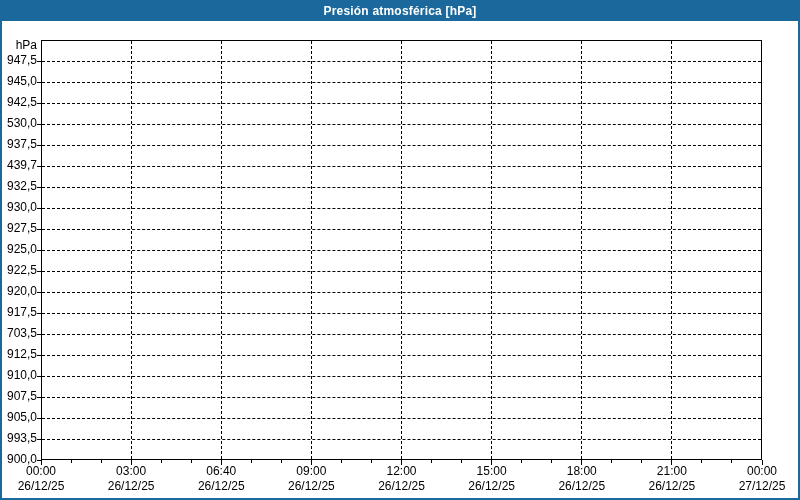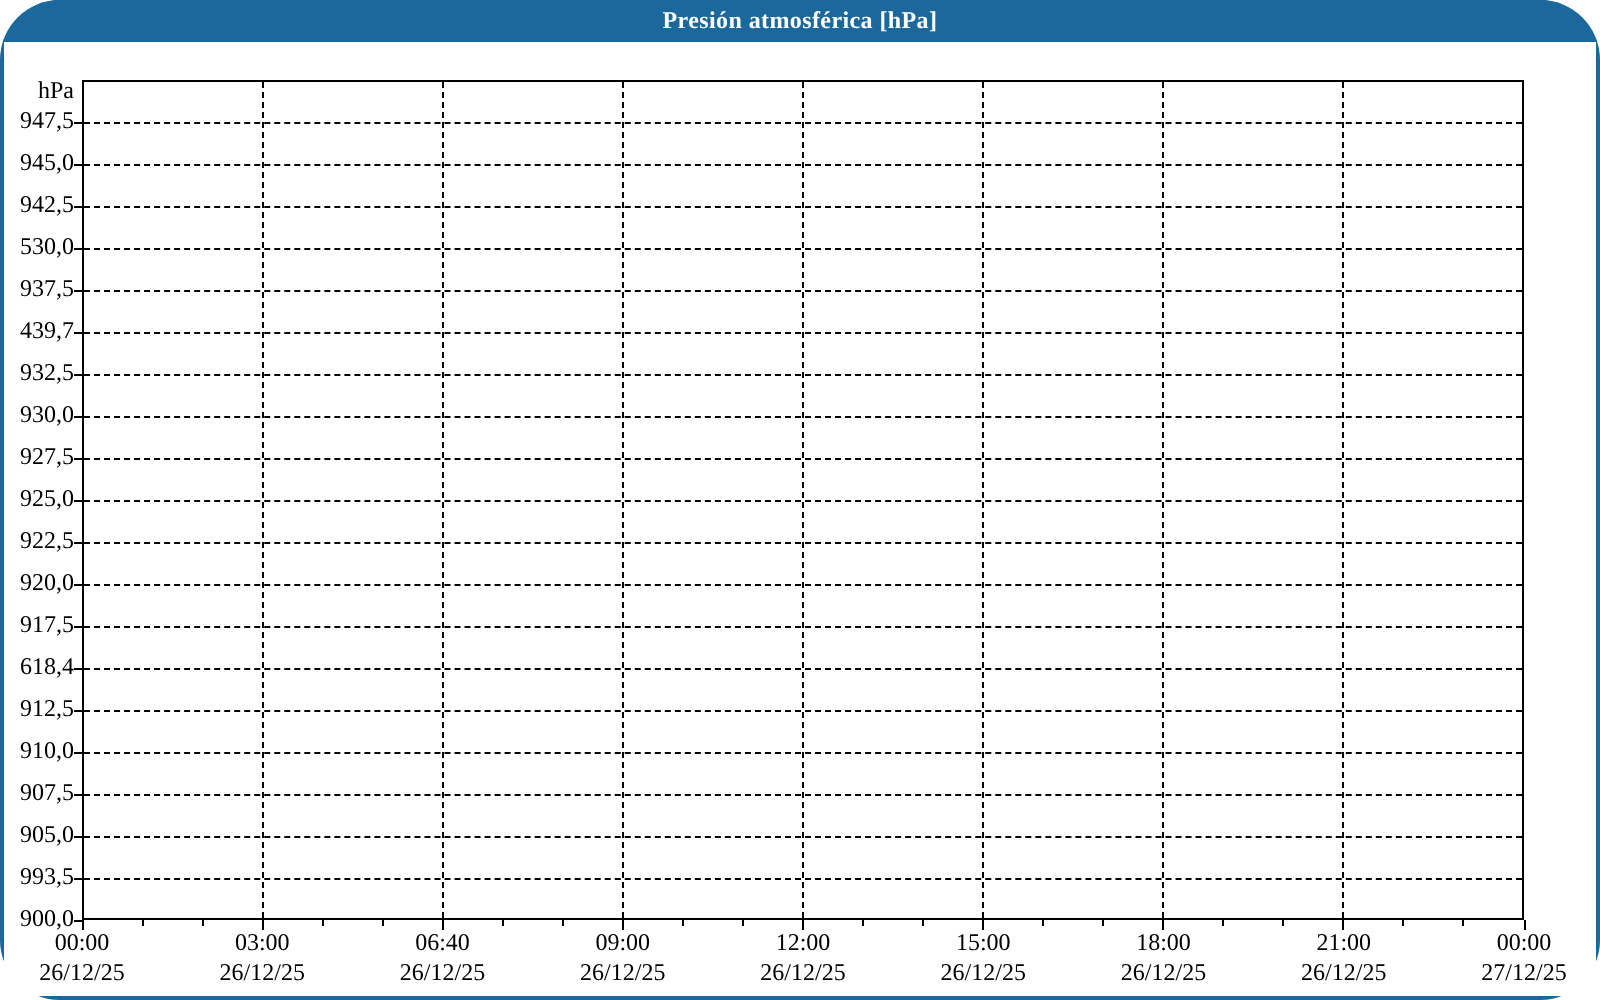--- a/index.html
+++ b/index.html
@@ -9,23 +9,22 @@
     --axis-text: #000000;
     --gridline: #000000;
     --background: #ffffff;
   }
   html, body { margin: 0; padding: 0; background: #fff; }
   #chart-window {
     position: relative;
     width: 800px;
     height: 500px;
     background: var(--background);
-    font-family: Liberation Serif, serif;
+    font-family: Liberation Sans, sans-serif;
     overflow: hidden;
-    border-radius: 30px;
   }
   #outer-border {
     position: absolute; inset: 0;
     border: 2px solid var(--outer-border);
     pointer-events: none;
     z-index: 10;
   }
   #title-bar {
     position: absolute; left: 0; top: 0; right: 0; height: 21px;
     background: var(--titlebar-bg);
@@ -117,21 +116,21 @@
       <div class="ytickmark" style="left: 37px; top: 270.5px;"></div>
       <div class="ylab" style="top: 263px;">922,5</div>
       <div class="hgrid" style="left: 42px; top: 291.5px; width: 719px;"></div>
       <div class="ytickmark" style="left: 37px; top: 291.5px;"></div>
       <div class="ylab" style="top: 284px;">920,0</div>
       <div class="hgrid" style="left: 42px; top: 312.5px; width: 719px;"></div>
       <div class="ytickmark" style="left: 37px; top: 312.5px;"></div>
       <div class="ylab" style="top: 305px;">917,5</div>
       <div class="hgrid" style="left: 42px; top: 333.5px; width: 719px;"></div>
       <div class="ytickmark" style="left: 37px; top: 333.5px;"></div>
-      <div class="ylab" style="top: 326px;">618,4</div>
+      <div class="ylab" style="top: 326px;">703,5</div>
       <div class="hgrid" style="left: 42px; top: 354.5px; width: 719px;"></div>
       <div class="ytickmark" style="left: 37px; top: 354.5px;"></div>
       <div class="ylab" style="top: 347px;">912,5</div>
       <div class="hgrid" style="left: 42px; top: 375.5px; width: 719px;"></div>
       <div class="ytickmark" style="left: 37px; top: 375.5px;"></div>
       <div class="ylab" style="top: 368px;">910,0</div>
       <div class="hgrid" style="left: 42px; top: 396.5px; width: 719px;"></div>
       <div class="ytickmark" style="left: 37px; top: 396.5px;"></div>
       <div class="ylab" style="top: 389px;">907,5</div>
       <div class="hgrid" style="left: 42px; top: 417.5px; width: 719px;"></div>

